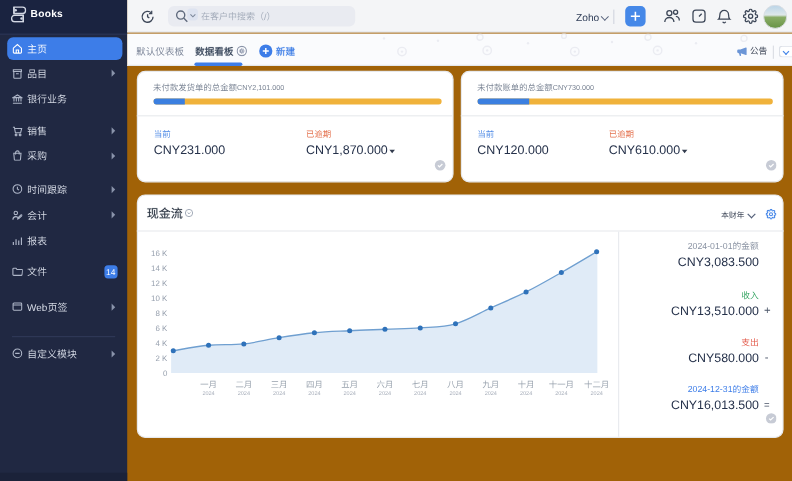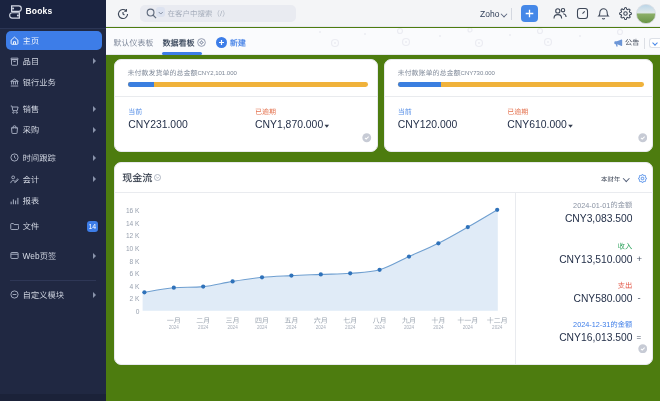--- a/index.html
+++ b/index.html
@@ -1,18 +1,18 @@
 <!DOCTYPE html>
 <html><head>
 <meta charset="utf-8">
 <style>
 * { margin:0; padding:0; box-sizing:border-box; }
 html,body { width:660px; height:401px; overflow:hidden; }
 body { font-family:"Liberation Sans", sans-serif; }
-#app { position:relative; width:660px; height:401px; background:#4d7c0f; overflow:hidden; }
+#app { position:relative; width:660px; height:401px; background:#a16207; overflow:hidden; }
 .abs { position:absolute; }
 </style>
 </head>
 <body>
 <div id="app">
 
   <div class="abs" style="left:0;top:0;width:106px;height:401px;background:#202842;"></div>
   <div class="abs" style="left:0;top:0;width:106px;height:28.5px;background:#1a2340;border-bottom:1px solid #2b3555;"></div>
 
   <svg class="abs" style="left:9px;top:5px;" width="13" height="14" viewBox="0 0 13 14" fill="none" stroke="#d3d8e4" stroke-width="1.15">

